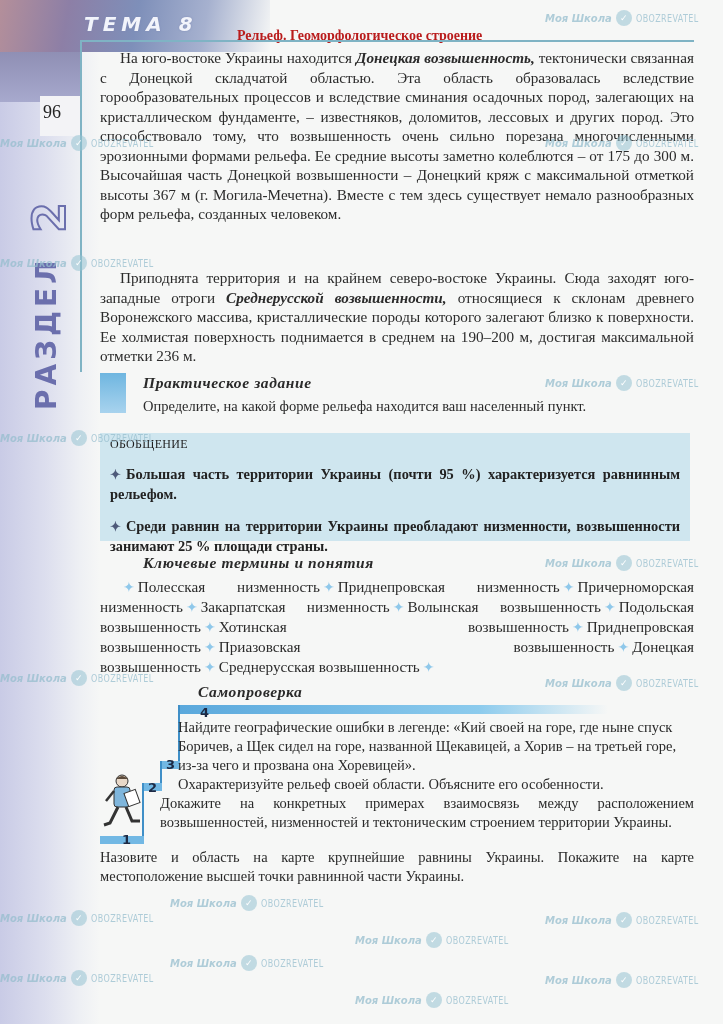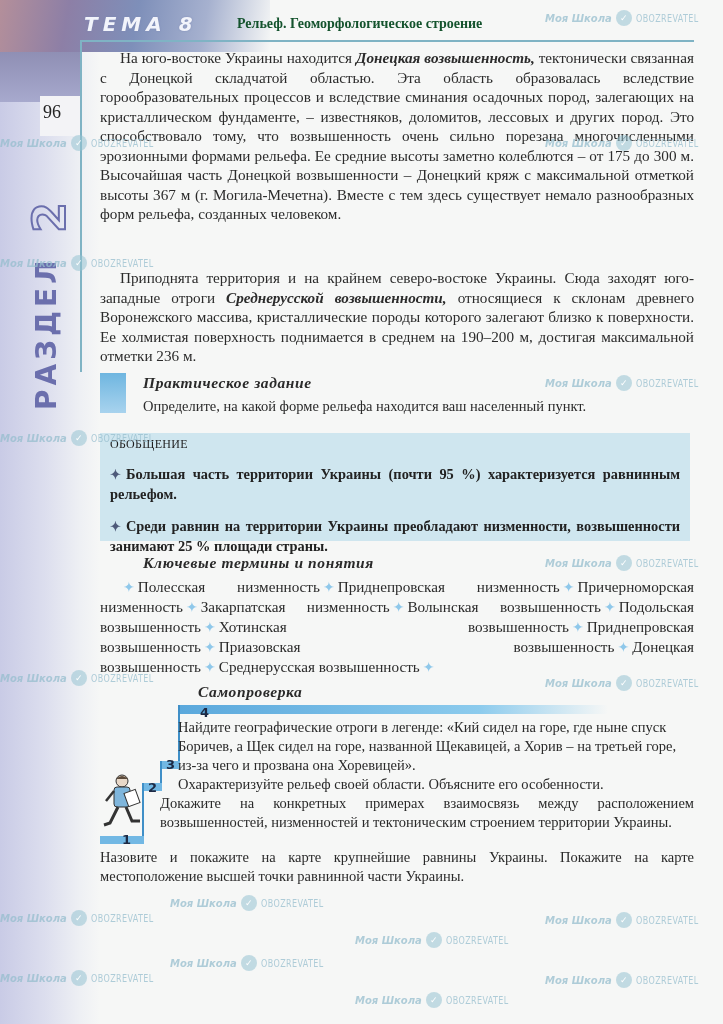--- a/index.html
+++ b/index.html
@@ -27,23 +27,23 @@
       position: absolute; left: 40px; top: 96px; width: 40px; height: 40px;
       background: #f3f3f6;
     }
     .tema-label {
       position: absolute; left: 84px; top: 12px;
       font-family: "DejaVu Sans", sans-serif; font-weight: bold; font-style: italic;
       font-size: 20px; letter-spacing: 5px; color: #f2f4fb;
       text-shadow: 0 0 2px #7f8ab5;
     }
     .header-title {
-      position: absolute; left: 237px; top: 16px;
+      position: absolute; left: 237px; top: 28px;
       font-family: "Liberation Serif", serif; font-weight: bold; font-size: 14px;
-      color: #14532d;
+      color: #b91c1c;
     }
     .header-rule {
       position: absolute; left: 80px; top: 40px; width: 614px; height: 2px;
       background: #7fb3c4;
     }
     .content-frame {
       position: absolute; left: 80px; top: 42px; width: 2px; height: 330px;
       background: #7fb3c4;
     }
     .page-number {
@@ -208,24 +208,24 @@
 <svg class="figure" viewBox="0 0 48 60">
   <circle cx="22" cy="8" r="6" fill="#e8d8c8" stroke="#333" stroke-width="1"></circle>
   <path d="M16 6 Q22 0 28 6" fill="#5b4a3a"></path>
   <rect x="14" y="14" width="16" height="20" rx="3" fill="#7fb6dc" stroke="#333" stroke-width="1"></rect>
   <rect x="26" y="18" width="12" height="14" fill="#fff" stroke="#333" stroke-width="1" transform="rotate(-20 32 25)"></rect>
   <path d="M18 34 L10 50 L4 52" stroke="#333" stroke-width="3" fill="none"></path>
   <path d="M26 34 L32 48 L40 48" stroke="#333" stroke-width="3" fill="none"></path>
   <path d="M14 18 L6 28" stroke="#333" stroke-width="2.5"></path>
 </svg>
 
-<div class="sc-text q4">Найдите географические отроги в легенде: «Кий сидел на горе, где ныне спуск Боричев, а Щек сидел на горе, названной Щекавицей, а Хорив – на третьей горе, из-за чего и прозвана она Хоревицей».</div>
+<div class="sc-text q4">Найдите географические ошибки в легенде: «Кий своей на горе, где ныне спуск Боричев, а Щек сидел на горе, названной Щекавицей, а Хорив – на третьей горе, из-за чего и прозвана она Хоревицей».</div>
 <div class="sc-text q3">Охарактеризуйте рельеф своей области. Объясните его особенности.</div>
 <div class="sc-text q2">Докажите на конкретных примерах взаимосвязь между расположением возвышенностей, низменностей и тектоническим строением территории Украины.</div>
-<div class="sc-text q1">Назовите и покажите на карте крупнейшие равнины Украины. Покажите на карте местоположение высшей точки равнинной части Украины.</div>
+<div class="sc-text q1">Назовите и область на карте крупнейшие равнины Украины. Покажите на карте местоположение высшей точки равнинной части Украины.</div>
 
 <div class="wm" style="left:545px; top:10px;">
     <span class="school">Моя Школа</span>
     <span class="circ">✓</span>
     <span class="brand">OBOZREVATEL</span>
   </div>
 <div class="wm" style="left:0px; top:135px;">
     <span class="school">Моя Школа</span>
     <span class="circ">✓</span>
     <span class="brand">OBOZREVATEL</span>

